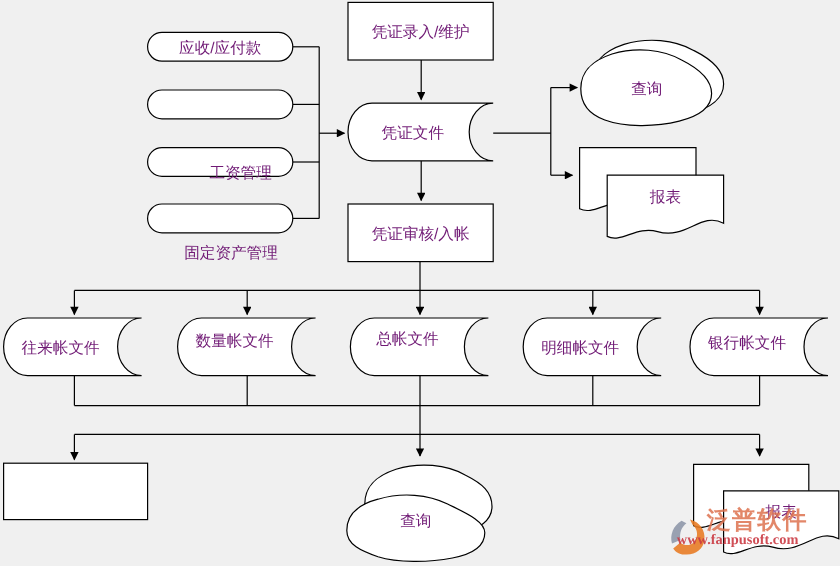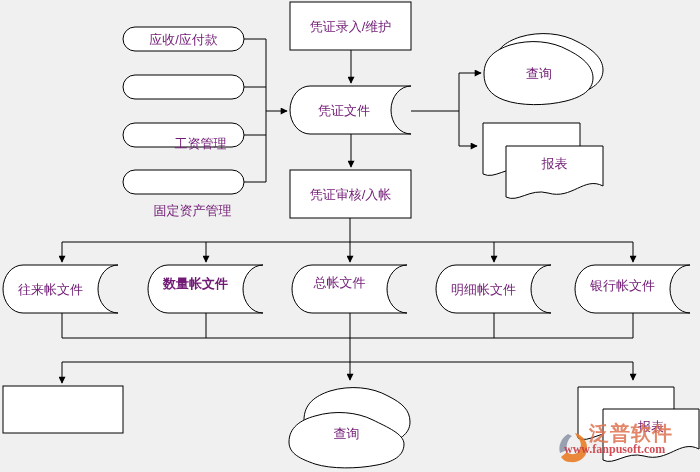--- a/index.html
+++ b/index.html
@@ -140,21 +140,21 @@
     <span>审核/入帐</span>
   </div>
 
   <div class="lbl" style="left:484px; top:42px;  width:110px; height:62px;">查询</div>
   <div class="lbl" style="left:506px; top:144px; width:97px;  height:38px;">报表</div>
 
   <div class="lbl" style="left:3px;   top:265px; width:95px; height:48px;">
     <span>往来帐</span>
     <span>文件</span>
   </div>
-  <div class="lbl" style="left:148px; top:265px; width:95px; height:36px;font-weight:bold;">
+  <div class="lbl" style="left:148px; top:265px; width:95px; height:36px;">
     <span>数量帐</span>
     <span>文件</span>
   </div>
   <div class="lbl" style="left:292px; top:265px; width:95px; height:35px;">
     <span>总帐</span>
     <span>文件</span>
   </div>
   <div class="lbl" style="left:436px; top:265px; width:95px; height:48px;">
     <span>明细帐</span>
     <span>文件</span>

